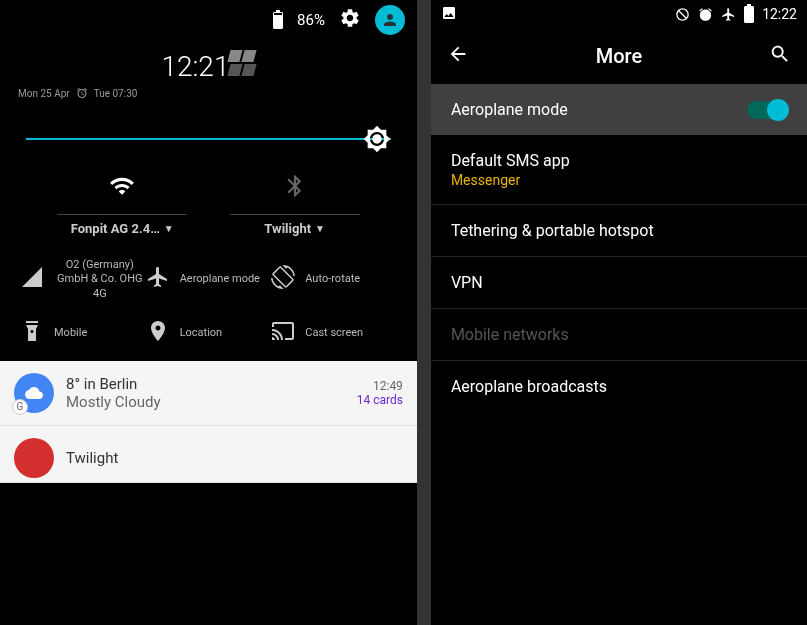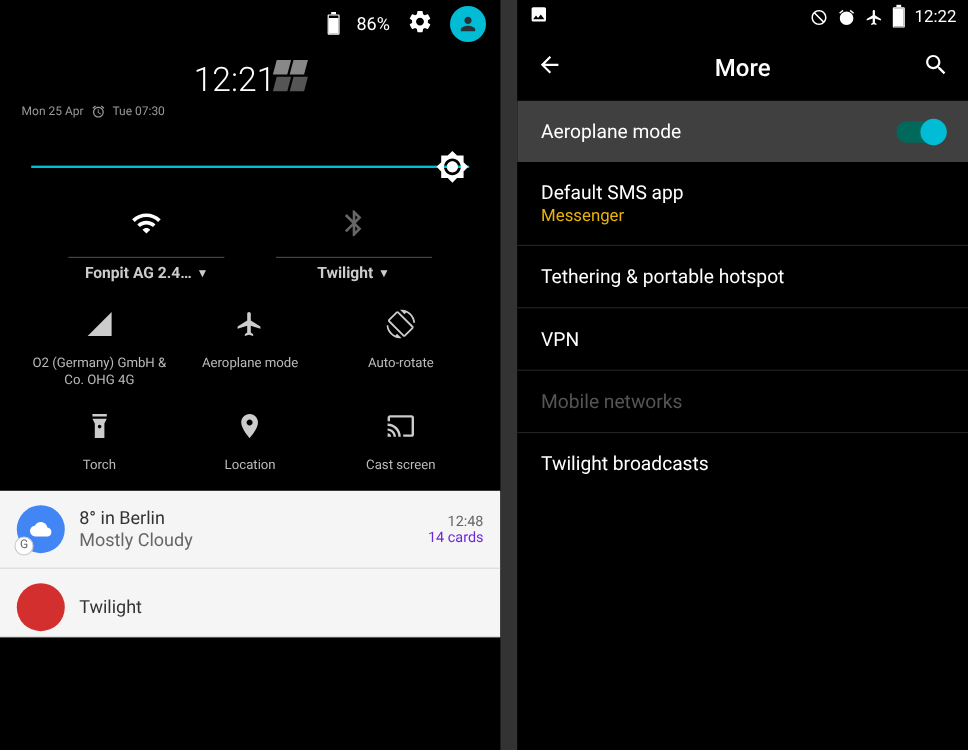--- a/index.html
+++ b/index.html
@@ -34,21 +34,21 @@
     .qs-row1 { display: flex; padding: 10px 36px 0; font-weight: bold; }
     .qs-half { flex: 1; display: flex; flex-direction: column; align-items: center; }
     .qs-icon { height: 36px; display: flex; align-items: center; justify-content: center; }
     .qs-icon svg { width: 26px; height: 26px; fill: #fff; }
     .qs-icon.dim svg { fill: #666; }
     .qs-divider { height: 1px; background: #444; width: 130px; margin: 10px 0 6px; }
     .qs-label-row { display: flex; align-items: center; gap: 4px; color: #ccc; font-size: 13px; }
     .caret { font-size: 10px; }
     
     .qs-grid { display: grid; grid-template-columns: repeat(3, 1fr); padding: 22px 20px 14px; gap: 18px 0; }
-    .qs-tile { display: flex; flex-direction: column; align-items: center; gap: 10px; }
+    .qs-tile { display: flex; flex-direction: row; align-items: center; gap: 10px; }
     .qs-tile-icon svg { width: 24px; height: 24px; fill: #ccc; }
     .qs-tile-label { color: #bbb; font-size: 11px; text-align: center; line-height: 1.3; }
     
     .notif-area { background: #333; }
     .notif-card { background: #f5f5f5; display: flex; align-items: center; padding: 12px 14px; gap: 12px; position: relative; border-bottom: 1px solid #ddd; }
     .notif-icon { width: 40px; height: 40px; border-radius: 50%; display: flex; align-items: center; justify-content: center; position: relative; }
     .notif-icon.blue { background: #4285f4; }
     .notif-icon.red { background: #d32f2f; }
     .notif-icon svg { width: 18px; height: 18px; fill: #fff; }
     .g-badge { position: absolute; bottom: -2px; left: -2px; width: 16px; height: 16px; background: #fff; border-radius: 50%; display: flex; align-items: center; justify-content: center; font-size: 10px; color: #666; border: 1px solid #ccc; }
@@ -176,21 +176,21 @@
     <div class="qs-tile">
       <div class="qs-tile-icon"><svg viewBox="0 0 24 24">
             <path d="M16.48 2.52c3.27 1.55 5.61 4.72 5.97 8.48h1.5C23.44 4.84 18.29 0 12 0l-.66.03 3.81 3.81 1.33-1.32zm-6.25-.77c-.59-.59-1.54-.59-2.12 0L1.75 8.11c-.59.59-.59 1.54 0 2.12l12.02 12.02c.59.59 1.54.59 2.12 0l6.36-6.36c.59-.59.59-1.54 0-2.12L10.23 1.75zm4.6 19.44L2.81 9.17l6.36-6.36 12.02 12.02-6.36 6.36zm-7.31.29C4.25 19.94 1.91 16.76 1.55 13H.05C.56 19.16 5.71 24 12 24l.66-.03-3.81-3.81-1.33 1.32z"></path>
           </svg></div>
       <div class="qs-tile-label">Auto-rotate</div>
     </div>
     <div class="qs-tile">
       <div class="qs-tile-icon"><svg viewBox="0 0 24 24">
             <path d="M6 2v2h12V2H6zm0 4l2 4v12h8V10l2-4H6zm6 5c.83 0 1.5.67 1.5 1.5S12.83 14 12 14s-1.5-.67-1.5-1.5S11.17 11 12 11z"></path>
           </svg></div>
-      <div class="qs-tile-label">Torch</div>
+      <div class="qs-tile-label">Mobile</div>
     </div>
     <div class="qs-tile">
       <div class="qs-tile-icon"><svg viewBox="0 0 24 24">
             <path d="M12 2C8.13 2 5 5.13 5 9c0 5.25 7 13 7 13s7-7.75 7-13c0-3.87-3.13-7-7-7zm0 9.5c-1.38 0-2.5-1.12-2.5-2.5s1.12-2.5 2.5-2.5 2.5 1.12 2.5 2.5-1.12 2.5-2.5 2.5z"></path>
           </svg></div>
       <div class="qs-tile-label">Location</div>
     </div>
     <div class="qs-tile">
       <div class="qs-tile-icon"><svg viewBox="0 0 24 24">
             <path d="M21 3H3c-1.1 0-2 .9-2 2v3h2V5h18v14h-7v2h7c1.1 0 2-.9 2-2V5c0-1.1-.9-2-2-2zM1 18v3h3c0-1.66-1.34-3-3-3zm0-4v2c2.76 0 5 2.24 5 5h2c0-3.87-3.13-7-7-7zm0-4v2c4.97 0 9 4.03 9 9h2c0-6.08-4.93-11-11-11z"></path>
@@ -205,21 +205,21 @@
         <svg viewBox="0 0 24 24">
             <path d="M19.36 10.04C18.67 6.59 15.64 4 12 4 9.11 4 6.6 5.64 5.35 8.04 2.34 8.36 0 10.91 0 14c0 3.31 2.69 6 6 6h13c2.76 0 5-2.24 5-5 0-2.64-2.05-4.78-4.64-4.96z"></path>
           </svg>
         <div class="g-badge">G</div>
       </div>
       <div class="notif-content">
         <div class="notif-title">8° in Berlin</div>
         <div class="notif-sub">Mostly Cloudy</div>
       </div>
       <div class="notif-meta">
-        <div class="notif-time">12:48</div>
+        <div class="notif-time">12:49</div>
         <div class="notif-count">14 cards</div>
       </div>
     </div>
     <div class="notif-card partial">
       <div class="notif-icon red"></div>
       <div class="notif-content">
         <div class="notif-title">Twilight</div>
       </div>
     </div>
   </div>
@@ -281,15 +281,15 @@
     <div class="setting-label">VPN</div>
   </div>
   <div class="divider"></div>
 
   <div class="setting-row">
     <div class="setting-label dim">Mobile networks</div>
   </div>
   <div class="divider"></div>
 
   <div class="setting-row">
-    <div class="setting-label">Twilight broadcasts</div>
+    <div class="setting-label">Aeroplane broadcasts</div>
   </div>
 </div>
 
 </body></html>

